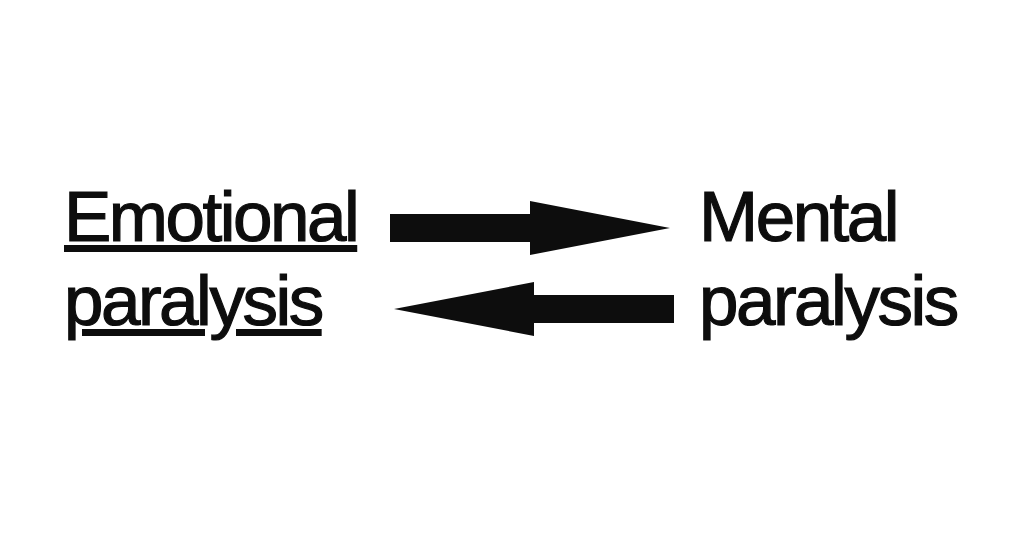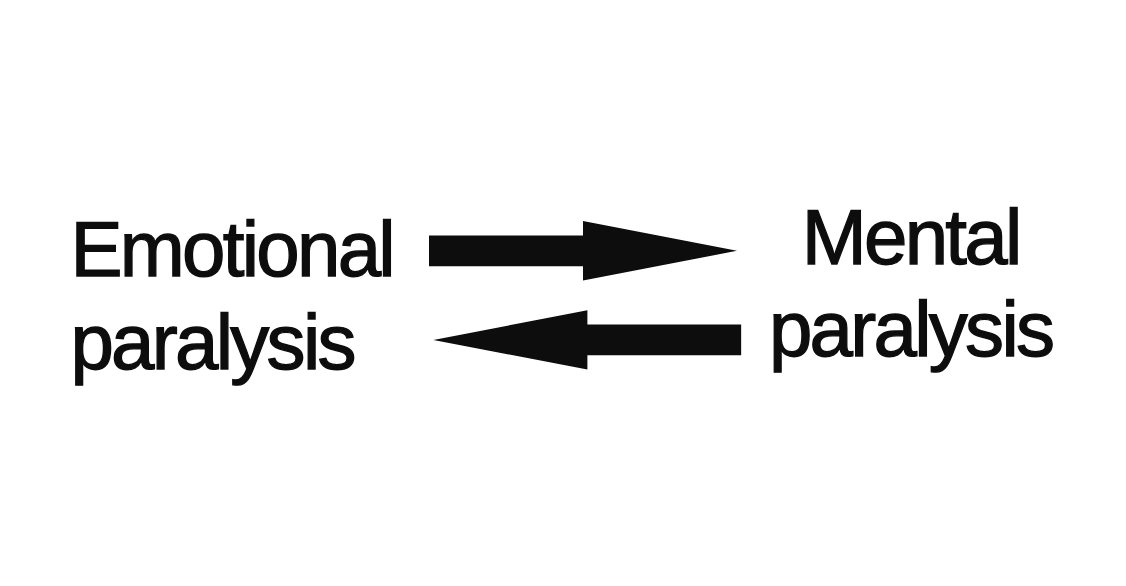--- a/index.html
+++ b/index.html
@@ -20,26 +20,26 @@
     font-size: 71px;
     line-height: 84px;
     font-weight: 500;
     letter-spacing: -2.5px;
     color: #0d0d0d;
     -webkit-text-stroke: 1.2px #0d0d0d;
     white-space: nowrap;
   }
   .node-left {
     left: 64px;
-    top: 186px;
+    top: 175px;
+    text-decoration: underline;
   }
   .node-right {
     left: 699px;
     top: 175px;
-    text-align: center;
   }
   .node-line {
     display: block;
   }
   .arrow {
     position: absolute;
     width: 282px;
     height: 56px;
   }
   .arrow-top {

